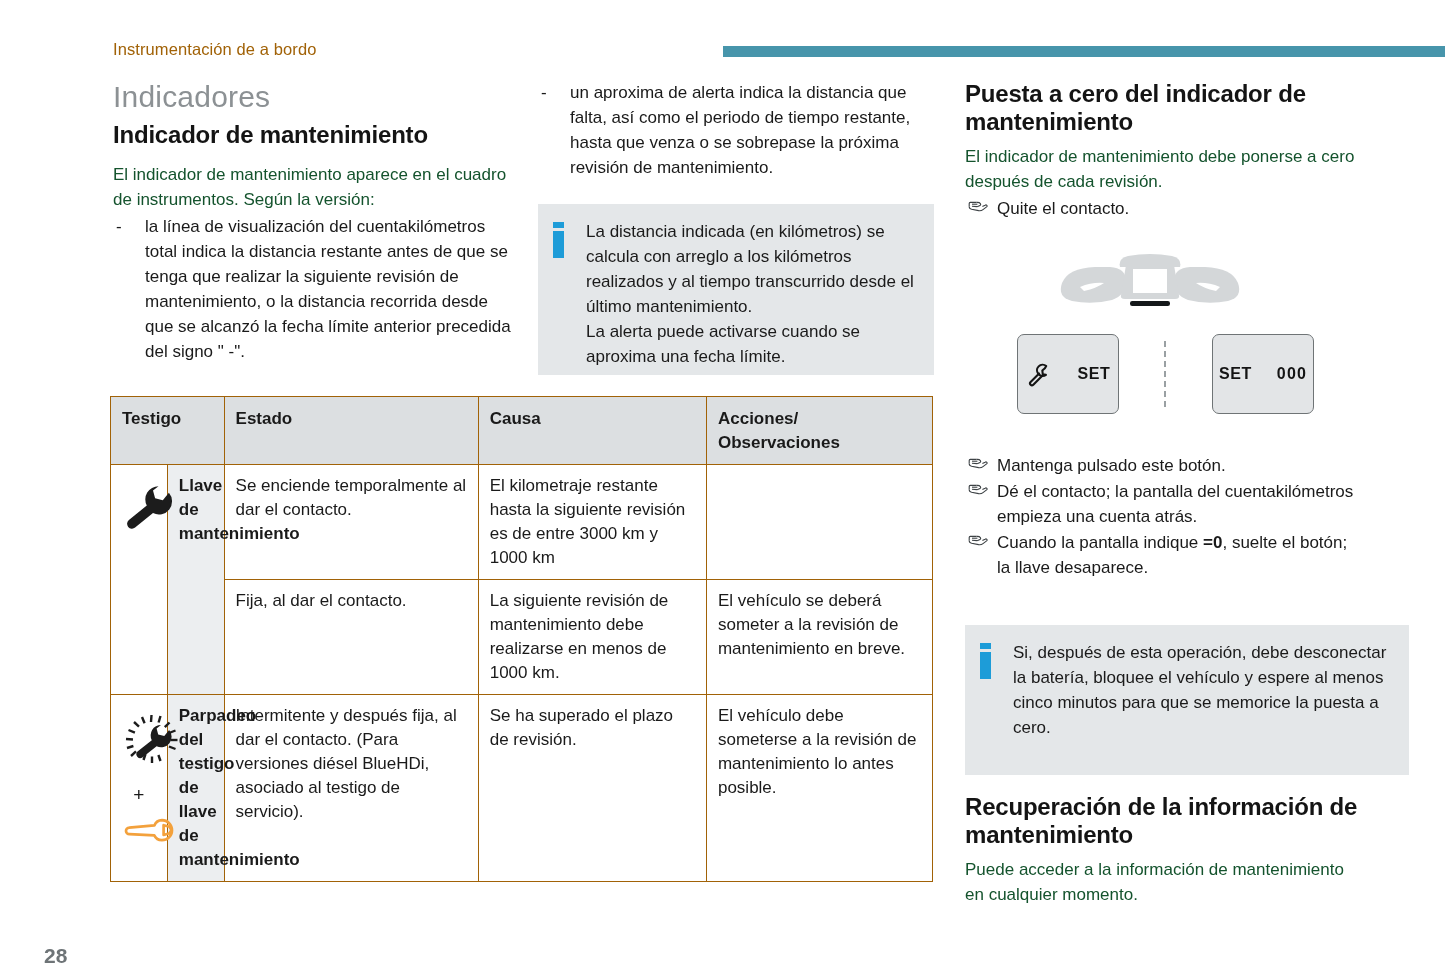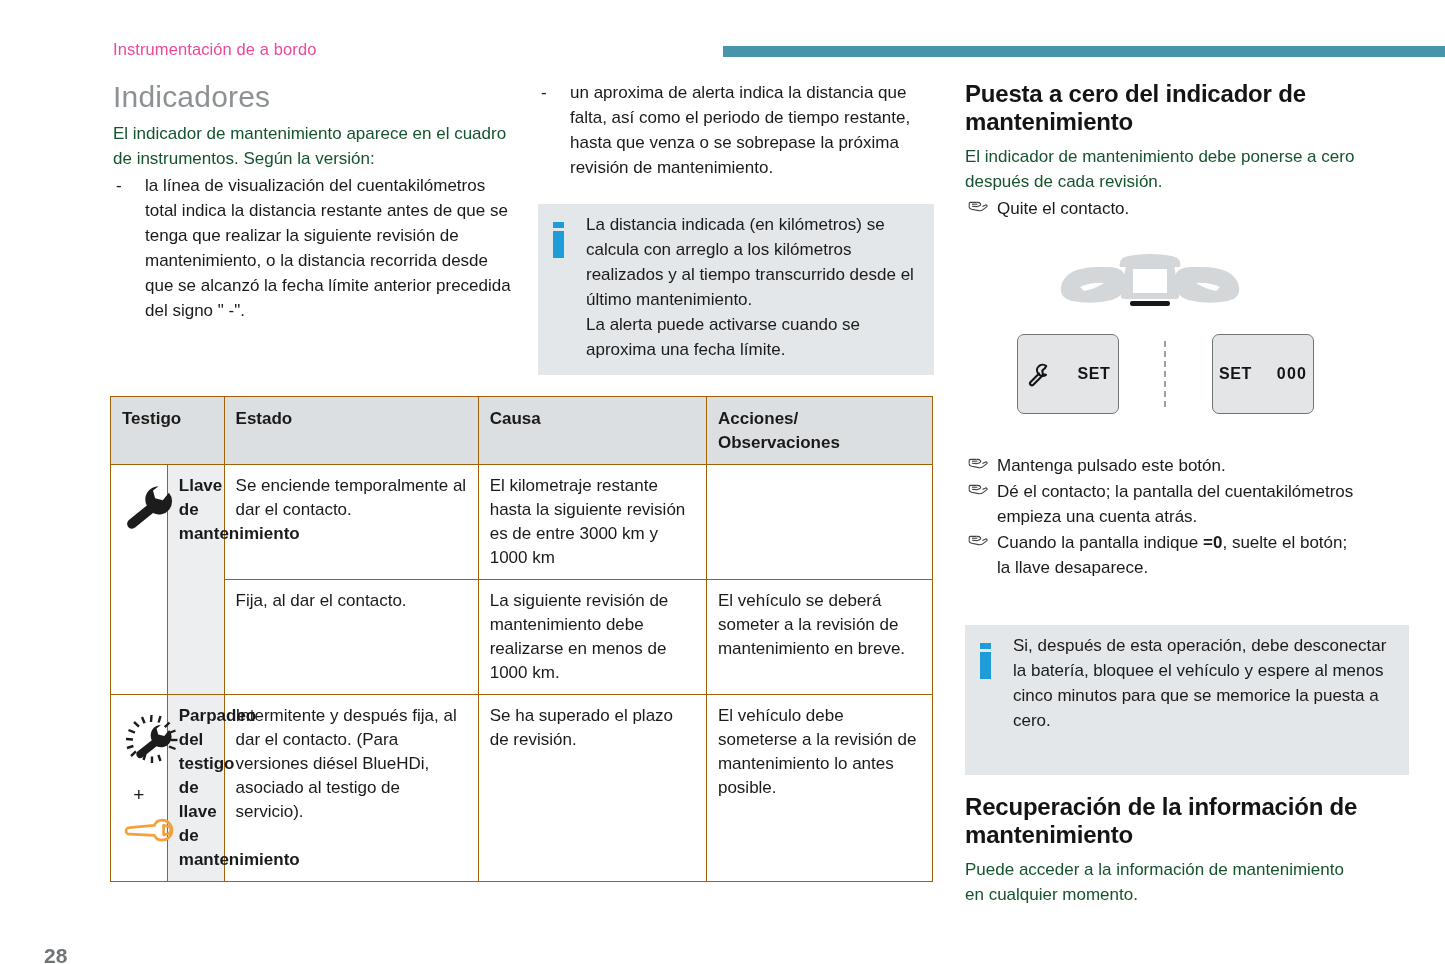--- a/index.html
+++ b/index.html
@@ -10,21 +10,21 @@
     color:#1a1a1a;
     position:relative;
     overflow:hidden;
     -webkit-font-smoothing:antialiased;
   }
   .page{position:relative;width:1445px;height:964px;}
 
   
   .running-head{
     position:absolute;left:113px;top:40px;
-    font-size:16.5px;color:#ec4899;letter-spacing:.1px;
+    font-size:16.5px;color:#a16207;letter-spacing:.1px;
     white-space:nowrap;
   }
   .head-rule{
     position:absolute;left:723px;top:46px;
     width:722px;height:11px;background:#4795ab;
   }
 
   
   .col{position:absolute;}
   .col1{left:113px;top:80px;width:400px;}
@@ -59,21 +59,21 @@
     margin:0 0 1px 0;
   }
   ul.hand > li .hand-mark{
     position:absolute;left:2px;top:1px;width:22px;height:20px;
   }
   .bold-inline{font-weight:700;}
 
   
   .infobox{
     background:#e4e7e9;
-    padding:8px 18px 20px 18px;
+    padding:15px 18px 20px 18px;
     position:relative;
     box-sizing:border-box;
   }
   .infobox .ibody{
     margin-left:30px;font-size:17px;line-height:25px;color:#1a1a1a;
   }
   .infobox .ibody p{margin:0;}
   .i-icon{
     position:absolute;left:15px;top:18px;width:11px;height:36px;
   }
@@ -148,20 +148,21 @@
 </head>
 <body>
 
 <div class="page">
 
   <div class="running-head">Instrumentación de a bordo</div>
   <div class="head-rule"></div>
 
   <div class="col col1">
     <h1 class="chapter">Indicadores</h1>
+    <h2 class="sec">Indicador de mantenimiento</h2>
     <p class="body">El indicador de mantenimiento aparece en el cuadro de instrumentos. Según la versión:</p>
     <ul class="dash">
       <li>
         <span class="dash-mark">-</span>
         <span>la línea de visualización del cuentakilómetros total indica la distancia restante antes de que se tenga que realizar la siguiente revisión de mantenimiento, o la distancia recorrida desde que se alcanzó la fecha límite anterior precedida del signo " -".</span>
       </li>
     </ul>
   </div>
 
   <div class="col col2">

